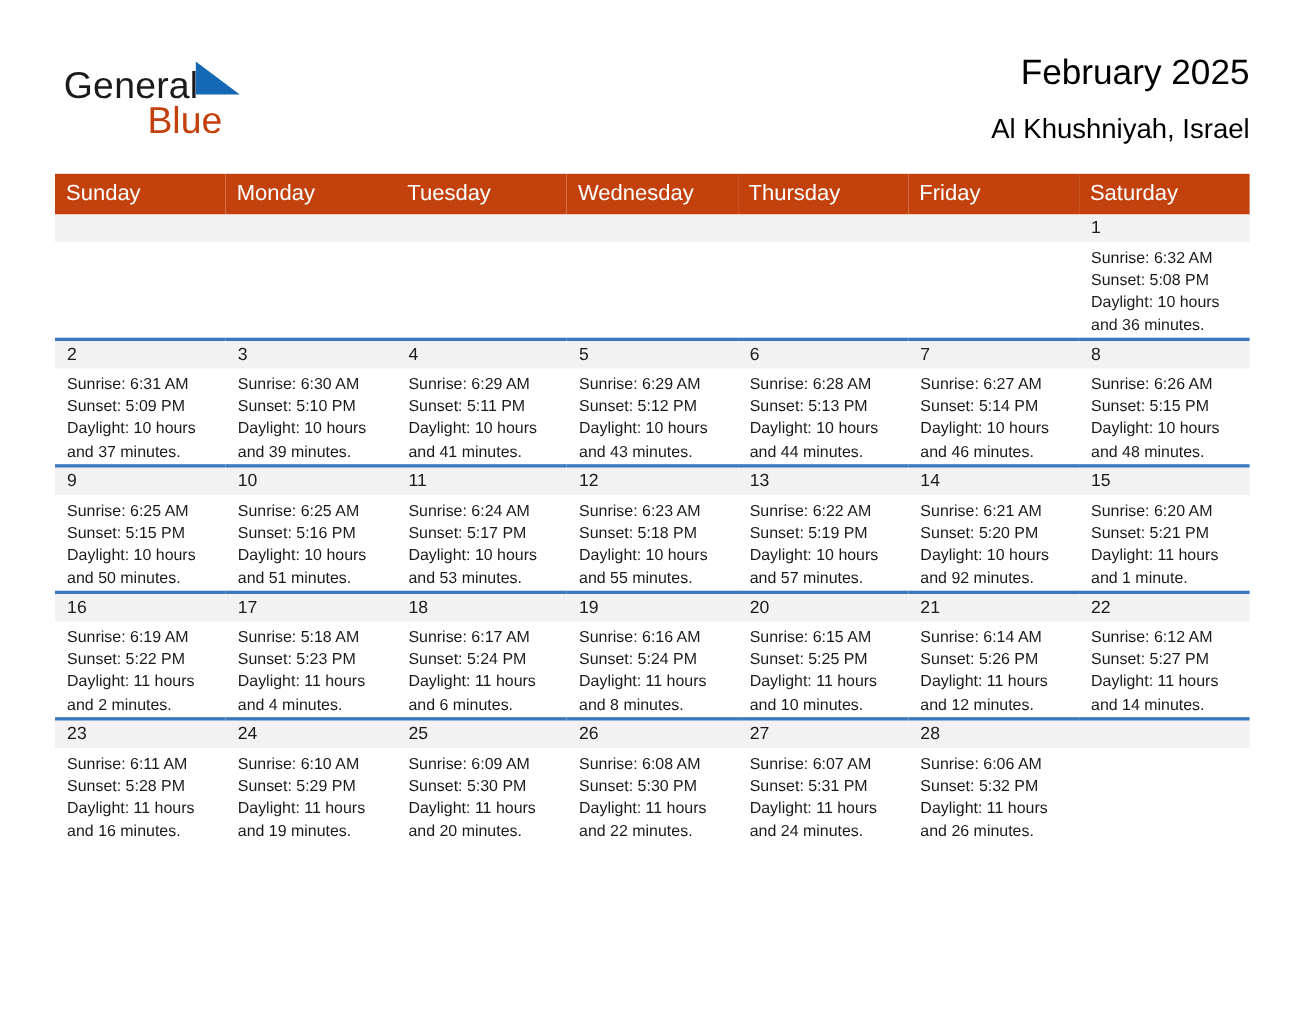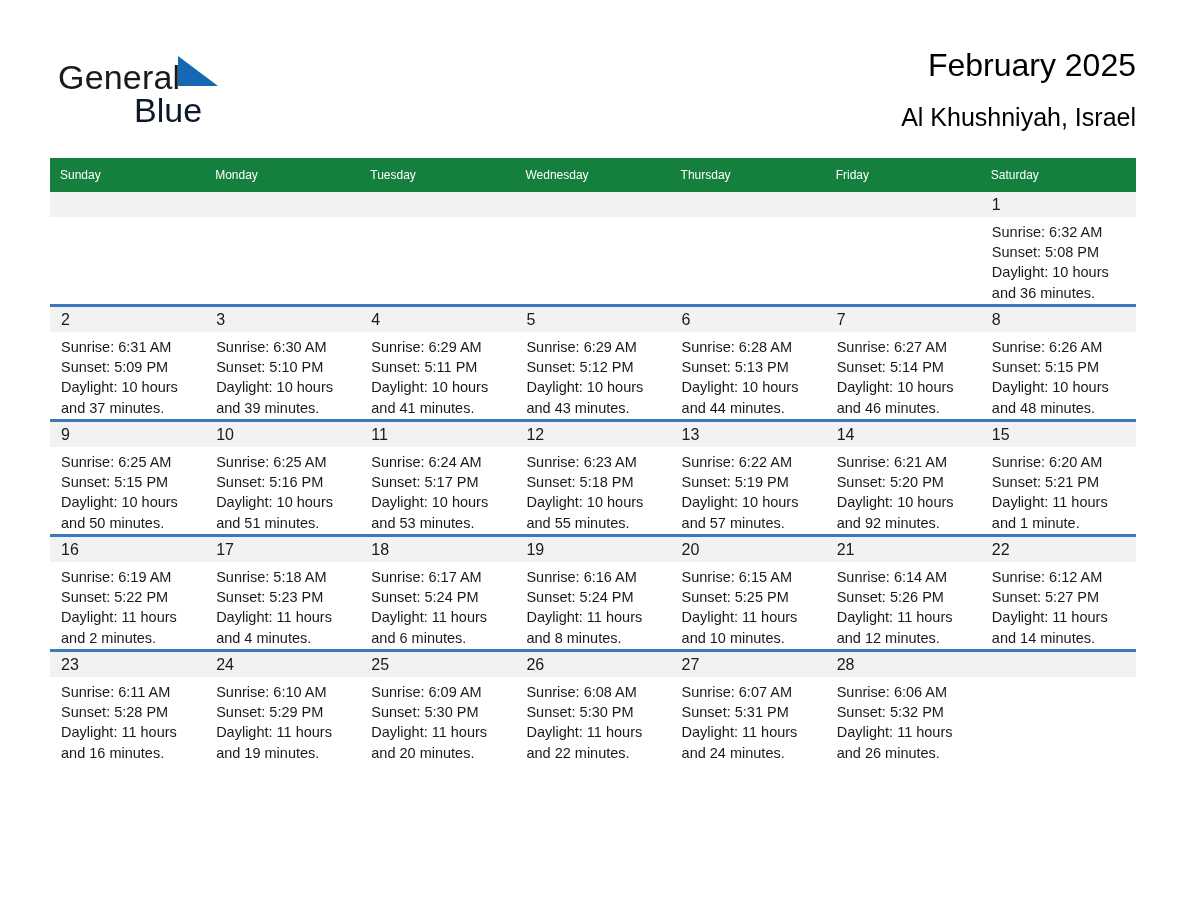--- a/index.html
+++ b/index.html
@@ -57,21 +57,21 @@
   }
   .brand-bottom {
     position: relative;
     height: 38px;
     line-height: 38px;
     margin-top: -4px;
     padding-left: 76px;
   }
   .brand-blue {
     font-size: 34px;
-    color: #0f172a;
+    color: #c2410c;
     font-weight: 400;
     margin-top: 13px;
   }
 
   .title-block {
     position: absolute;
     right: 0;
     top: 0;
     text-align: right;
   }
@@ -94,23 +94,23 @@
   
   .calendar {
     position: absolute;
     left: 50px;
     top: 158px;
     width: 1086px;
     border-collapse: collapse;
     table-layout: fixed;
   }
   .calendar th {
-    background: #15803d;
+    background: #c2410c;
     color: #ffffff;
-    font-size: 12px;
+    font-size: 20px;
     font-weight: 400;
     text-align: left;
     padding: 7px 0 7px 10px;
     height: 20px;
     border: none;
   }
   .calendar td {
     vertical-align: top;
     padding: 0;
     border: none;

